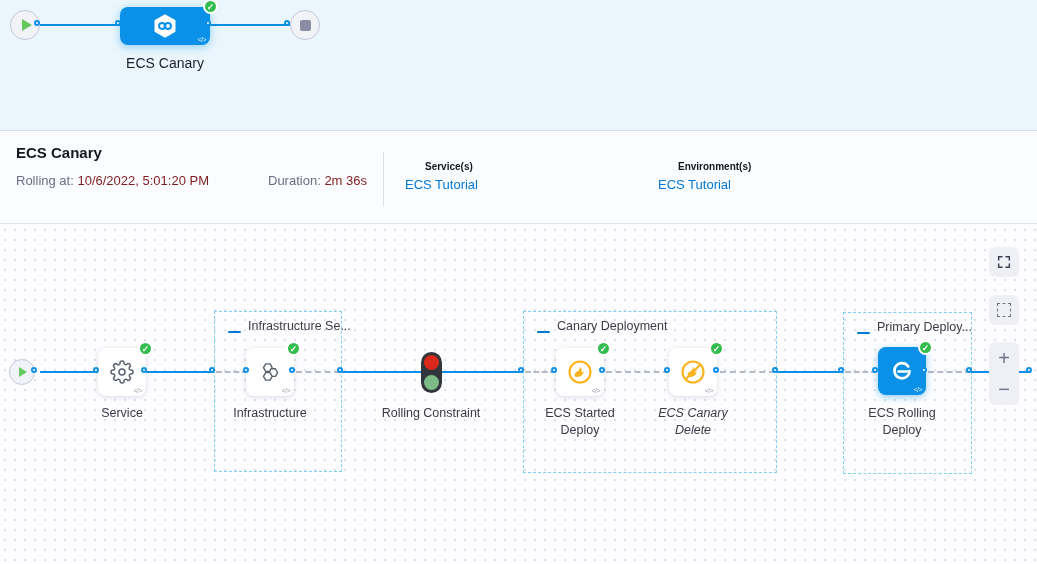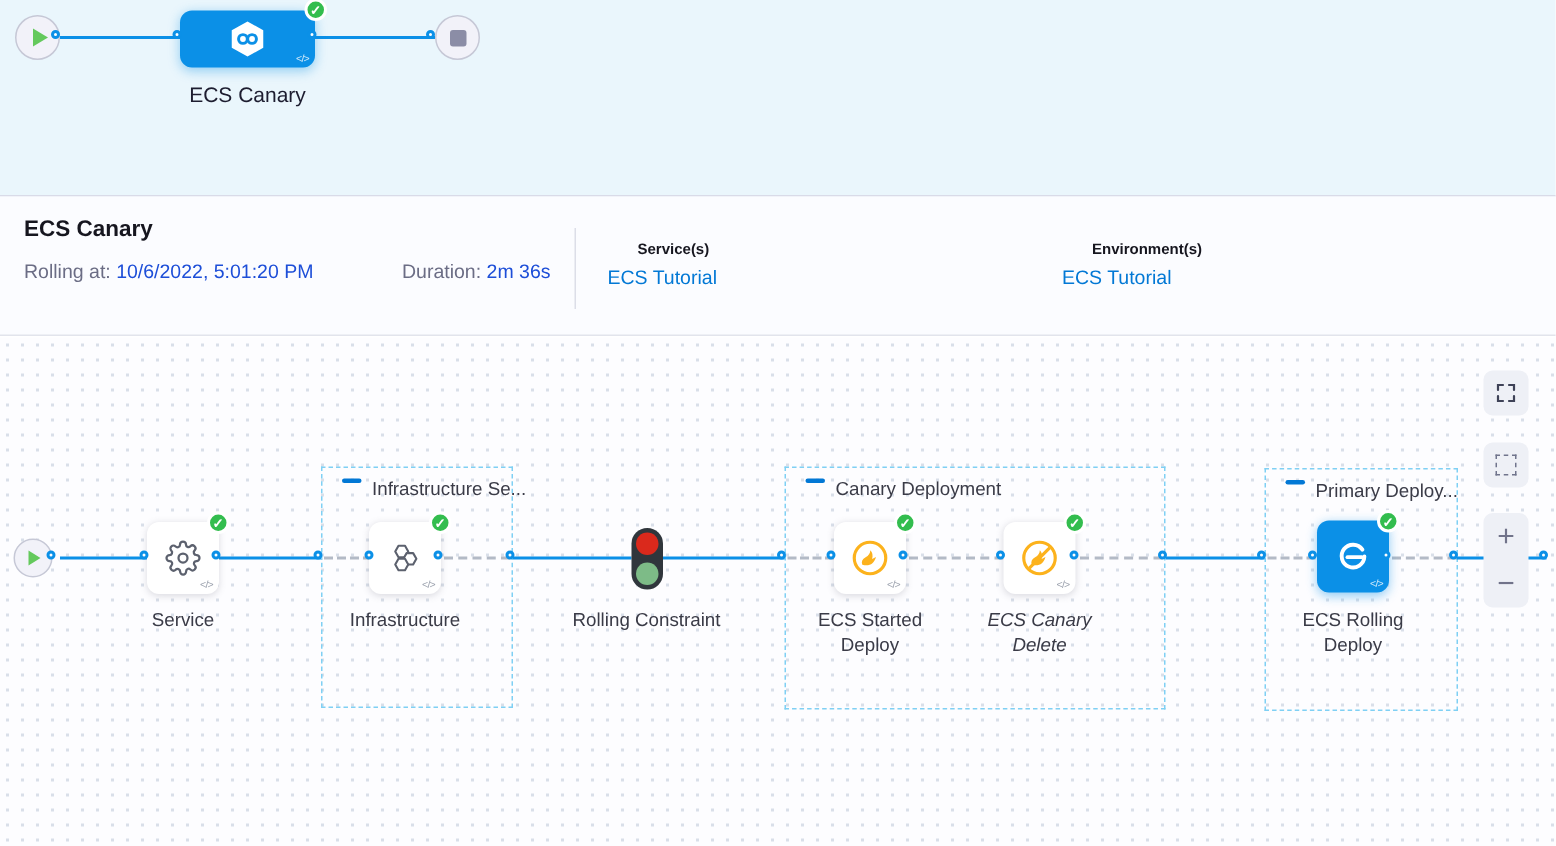--- a/index.html
+++ b/index.html
@@ -53,39 +53,39 @@
     font-size:14px; color:#1d1d30;
   }
 
   
   .infobar {
     position:absolute; left:0; top:131px; width:1037px; height:93px;
     background:#fbfcff; border-bottom:1px solid #e2e4ec;
   }
   .info-title { position:absolute; left:16px; top:13px; font-size:15px; font-weight:bold; color:#16161f; }
   .meta { position:absolute; top:42px; font-size:13px; color:#6b6d85; }
-  .meta b { color:#1d4ed8; font-weight:normal; }
+  .meta b { color:#7f1d1d; font-weight:normal; }
   .v-divider { position:absolute; left:383px; top:21px; width:1px; height:54px; background:#dcdee8; }
   .kv { position:absolute; top:30px; }
   .kv .k { font-size:10px; font-weight:bold; color:#16161f; margin-bottom:5px;margin-left:20px; }
   .kv .v { font-size:13px; color:#0278d5; cursor:pointer; }
 
   
   .canvas {
     position:absolute; left:0; top:225px; width:1037px; height:339px;
     background-color:#fdfdff;
     background-image:radial-gradient(#d9dfe9 1px, transparent 1.3px);
     background-size:10px 10px;
     overflow:hidden;
   }
   .gbox {
     position:absolute; border:1px dashed #7fd0f4; z-index:0;
   }
   .glabel {
-    position:absolute; left:13px; top:7px; display:flex; align-items:flex-start; gap:7px;
+    position:absolute; left:13px; top:7px; display:flex; align-items:flex-end; gap:7px;
     font-size:12.5px; color:#3a3b47; white-space:nowrap; cursor:pointer; z-index:2;
   }
   .gdash { width:13px; height:2.5px; background:#0278d5; border-radius:2px; }
   .node {
     position:absolute; width:48px; height:48px; background:#fff; border-radius:8px;
     box-shadow:0 1px 5px rgba(96,97,112,0.22); z-index:2;
     display:flex; align-items:center; justify-content:center; cursor:pointer;
   }
   .node.blue { background:#0b90e7; box-shadow:0 2px 7px rgba(11,144,231,0.45); }
   .nlabel {
@@ -152,21 +152,21 @@
   </div>
   <div class="meta" style="left:268px;">
     <span>Duration:</span>
     <b>2m 36s</b>
   </div>
   <div class="v-divider"></div>
   <div class="kv" style="left:405px;">
     <div class="k">Service(s)</div>
     <div class="v">ECS Tutorial</div>
   </div>
-  <div class="kv" style="left:708px;">
+  <div class="kv" style="left:658px;">
     <div class="k">Environment(s)</div>
     <div class="v">ECS Tutorial</div>
   </div>
 </div>
 
 <div class="canvas">
 
   <div class="gbox" style="left:214px; top:86px; width:128px; height:161px;">
     <div class="glabel">
       <span class="gdash"></span>

